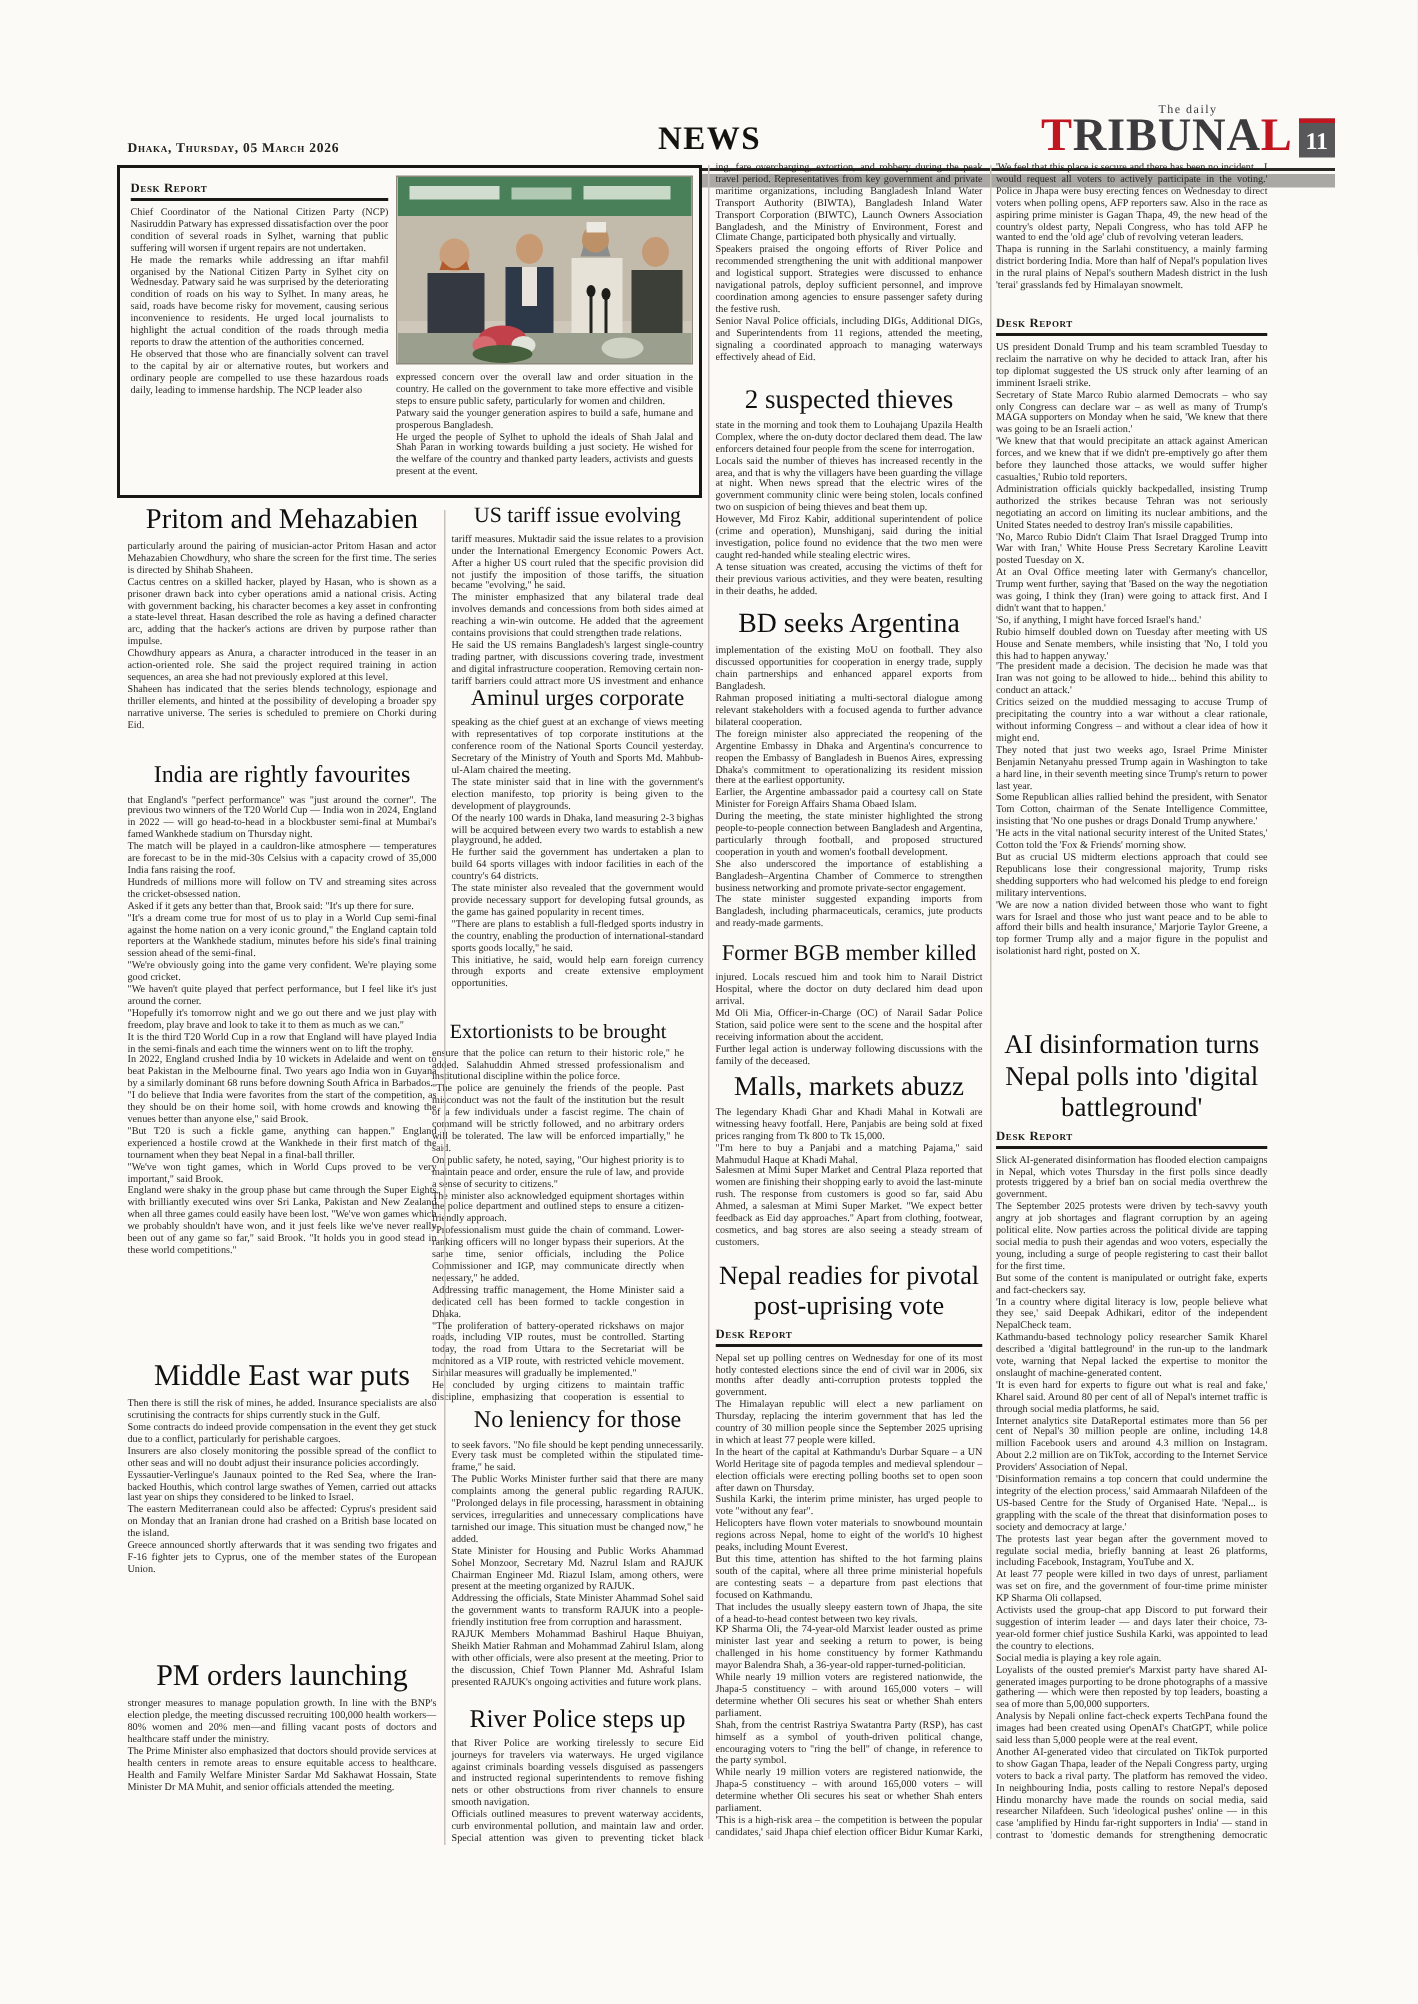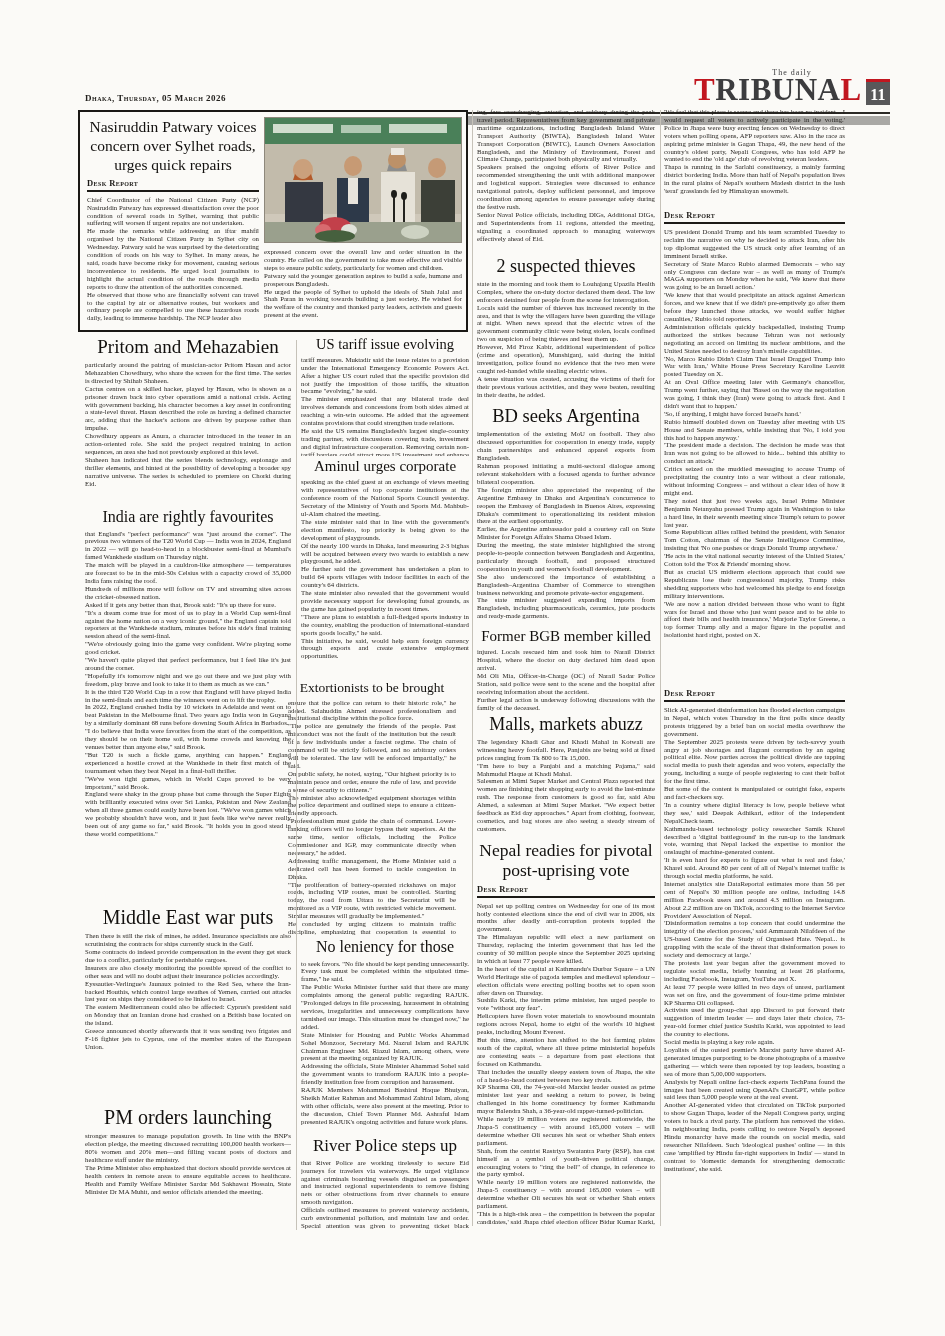--- a/index.html
+++ b/index.html
@@ -38,33 +38,33 @@
   .lead-right{position:absolute;left:184px;top:136px;width:198px;height:78px;overflow:hidden;}
   
   .vrule{position:absolute;width:1px;background:#c6c2b9;}
 </style>
 </head>
 <body>
 
 <div class="page">
 
   <div class="dateline">Dhaka, Thursday, 05 March 2026</div>
+  <div class="section-title">NEWS</div>
   <div class="rule-thin"></div>
   <div class="rule-band"></div>
   <div class="brand">
     <div class="brand-prefix">The daily</div>
     <div class="brand-row">
       <span class="brand-word"><span class="red">T</span><span class="dark">RIBUNA</span><span class="red">L</span></span>
       <span class="pageno">11</span>
     </div>
   </div>
 
   <div class="lead-box">
     <div class="lead-left">
-      <h1 class="lead-hl">Nasiruddin Patwary voices concern over Sylhet roads, urges quick repairs</h1>
       <div class="byline">Desk Report</div>
       <div class="body">Chief Coordinator of the National Citizen Party (NCP) Nasiruddin Patwary has expressed dissatisfaction over the poor condition of several roads in Sylhet, warning that public suffering will worsen if urgent repairs are not undertaken.
 He made the remarks while addressing an iftar mahfil organised by the National Citizen Party in Sylhet city on Wednesday. Patwary said he was surprised by the deteriorating condition of roads on his way to Sylhet. In many areas, he said, roads have become risky for movement, causing serious inconvenience to residents. He urged local journalists to highlight the actual condition of the roads through media reports to draw the attention of the authorities concerned.
 He observed that those who are financially solvent can travel to the capital by air or alternative routes, but workers and ordinary people are compelled to use these hazardous roads daily, leading to immense hardship. The NCP leader also</div>
     </div>
     <div class="lead-photo">
       <svg width="198" height="126" viewBox="0 0 198 126">
         <rect x="0" y="0" width="198" height="126" fill="#cfc8ba"></rect>
         <rect x="0" y="0" width="198" height="26" fill="#4a8059"></rect>
         <rect x="8" y="6" width="60" height="9" fill="#e9efe4" opacity="0.85"></rect>
@@ -252,20 +252,21 @@
 Rubio himself doubled down on Tuesday after meeting with US House and Senate members, while insisting that 'No, I told you this had to happen anyway.'
 'The president made a decision. The decision he made was that Iran was not going to be allowed to hide... behind this ability to conduct an attack.'
 Critics seized on the muddied messaging to accuse Trump of precipitating the country into a war without a clear rationale, without informing Congress – and without a clear idea of how it might end.
 They noted that just two weeks ago, Israel Prime Minister Benjamin Netanyahu pressed Trump again in Washington to take a hard line, in their seventh meeting since Trump's return to power last year.
 Some Republican allies rallied behind the president, with Senator Tom Cotton, chairman of the Senate Intelligence Committee, insisting that 'No one pushes or drags Donald Trump anywhere.'
 'He acts in the vital national security interest of the United States,' Cotton told the 'Fox &amp; Friends' morning show.
 But as crucial US midterm elections approach that could see Republicans lose their congressional majority, Trump risks shedding supporters who had welcomed his pledge to end foreign military interventions.
 'We are now a nation divided between those who want to fight wars for Israel and those who just want peace and to be able to afford their bills and health insurance,' Marjorie Taylor Greene, a top former Trump ally and a major figure in the populist and isolationist hard right, posted on X.</div>
   </article>
   <article class="story" style="left:664px;top:686px;width:181px;height:542px">
+    <h2 class="hl" style="font-size:18px">AI disinformation turns Nepal polls into 'digital battleground'</h2>
     <div class="byline">Desk Report</div>
     <div class="body">Slick AI-generated disinformation has flooded election campaigns in Nepal, which votes Thursday in the first polls since deadly protests triggered by a brief ban on social media overthrew the government.
 The September 2025 protests were driven by tech-savvy youth angry at job shortages and flagrant corruption by an ageing political elite. Now parties across the political divide are tapping social media to push their agendas and woo voters, especially the young, including a surge of people registering to cast their ballot for the first time.
 But some of the content is manipulated or outright fake, experts and fact-checkers say.
 'In a country where digital literacy is low, people believe what they see,' said Deepak Adhikari, editor of the independent NepalCheck team.
 Kathmandu-based technology policy researcher Samik Kharel described a 'digital battleground' in the run-up to the landmark vote, warning that Nepal lacked the expertise to monitor the onslaught of machine-generated content.
 'It is even hard for experts to figure out what is real and fake,' Kharel said. Around 80 per cent of all of Nepal's internet traffic is through social media platforms, he said.
 Internet analytics site DataReportal estimates more than 56 per cent of Nepal's 30 million people are online, including 14.8 million Facebook users and around 4.3 million on Instagram. About 2.2 million are on TikTok, according to the Internet Service Providers' Association of Nepal.
 'Disinformation remains a top concern that could undermine the integrity of the election process,' said Ammaarah Nilafdeen of the US-based Centre for the Study of Organised Hate. 'Nepal... is grappling with the scale of the threat that disinformation poses to society and democracy at large.'
 The protests last year began after the government moved to regulate social media, briefly banning at least 26 platforms, including Facebook, Instagram, YouTube and X.

